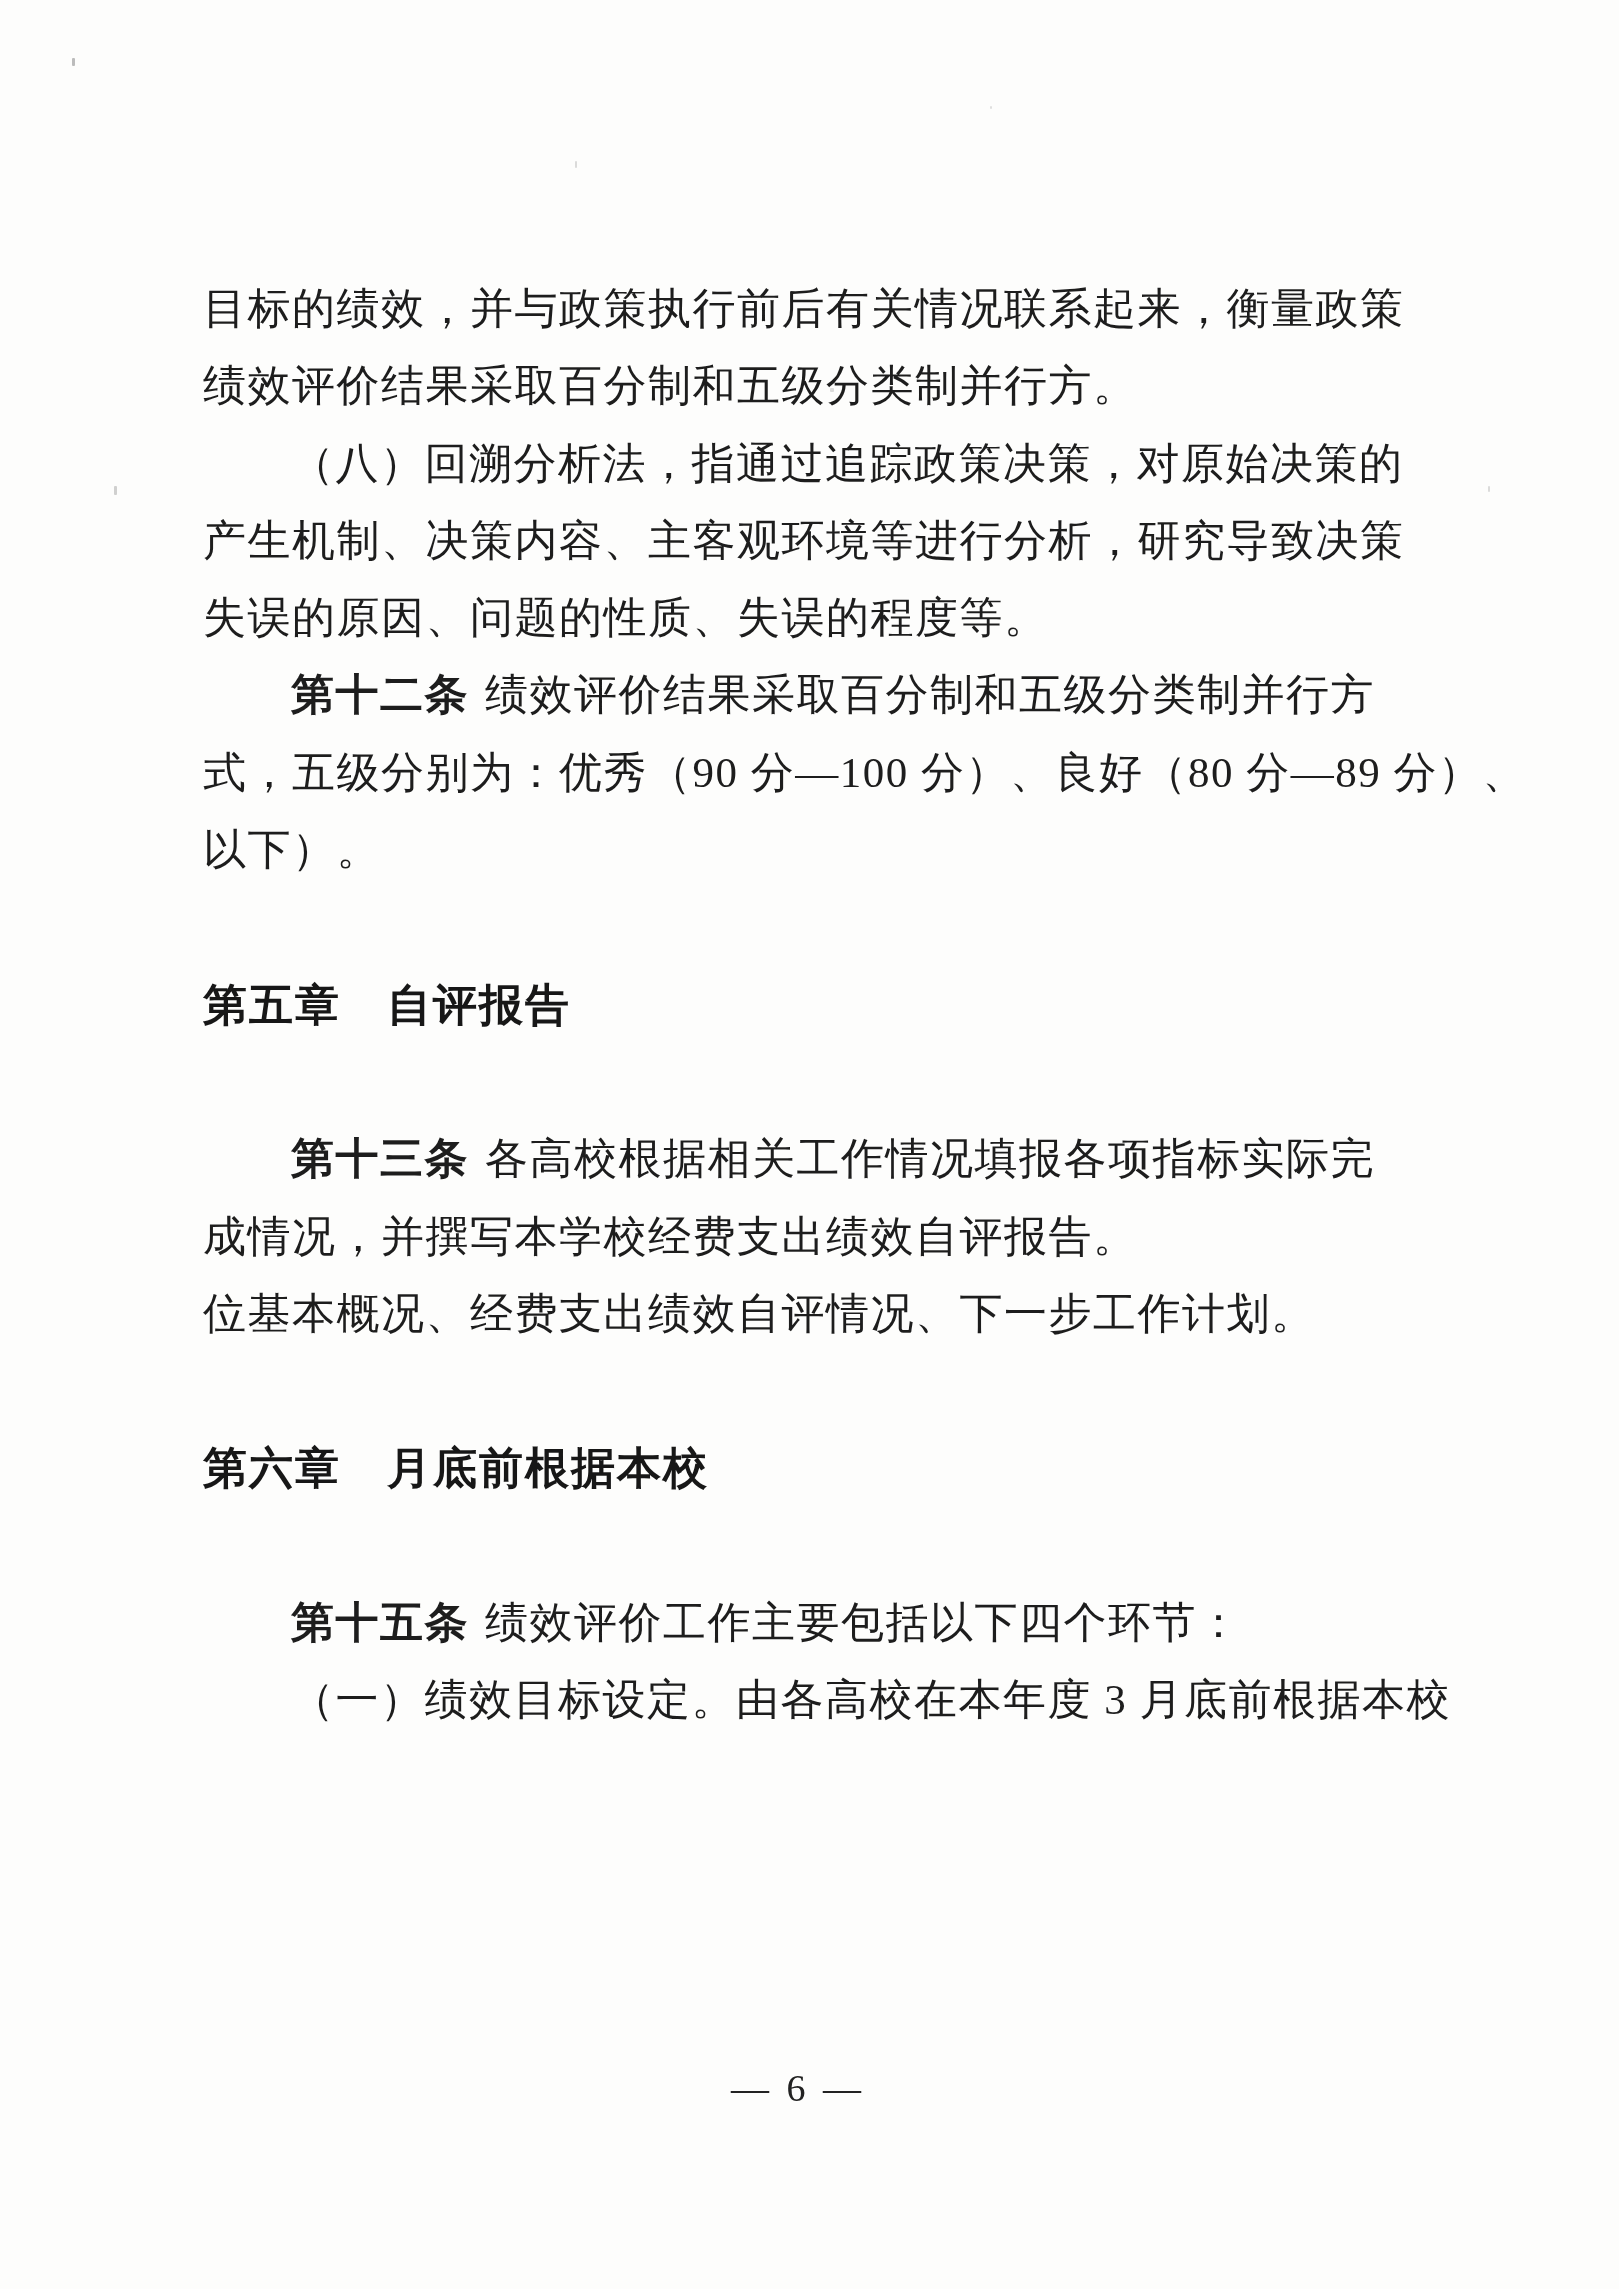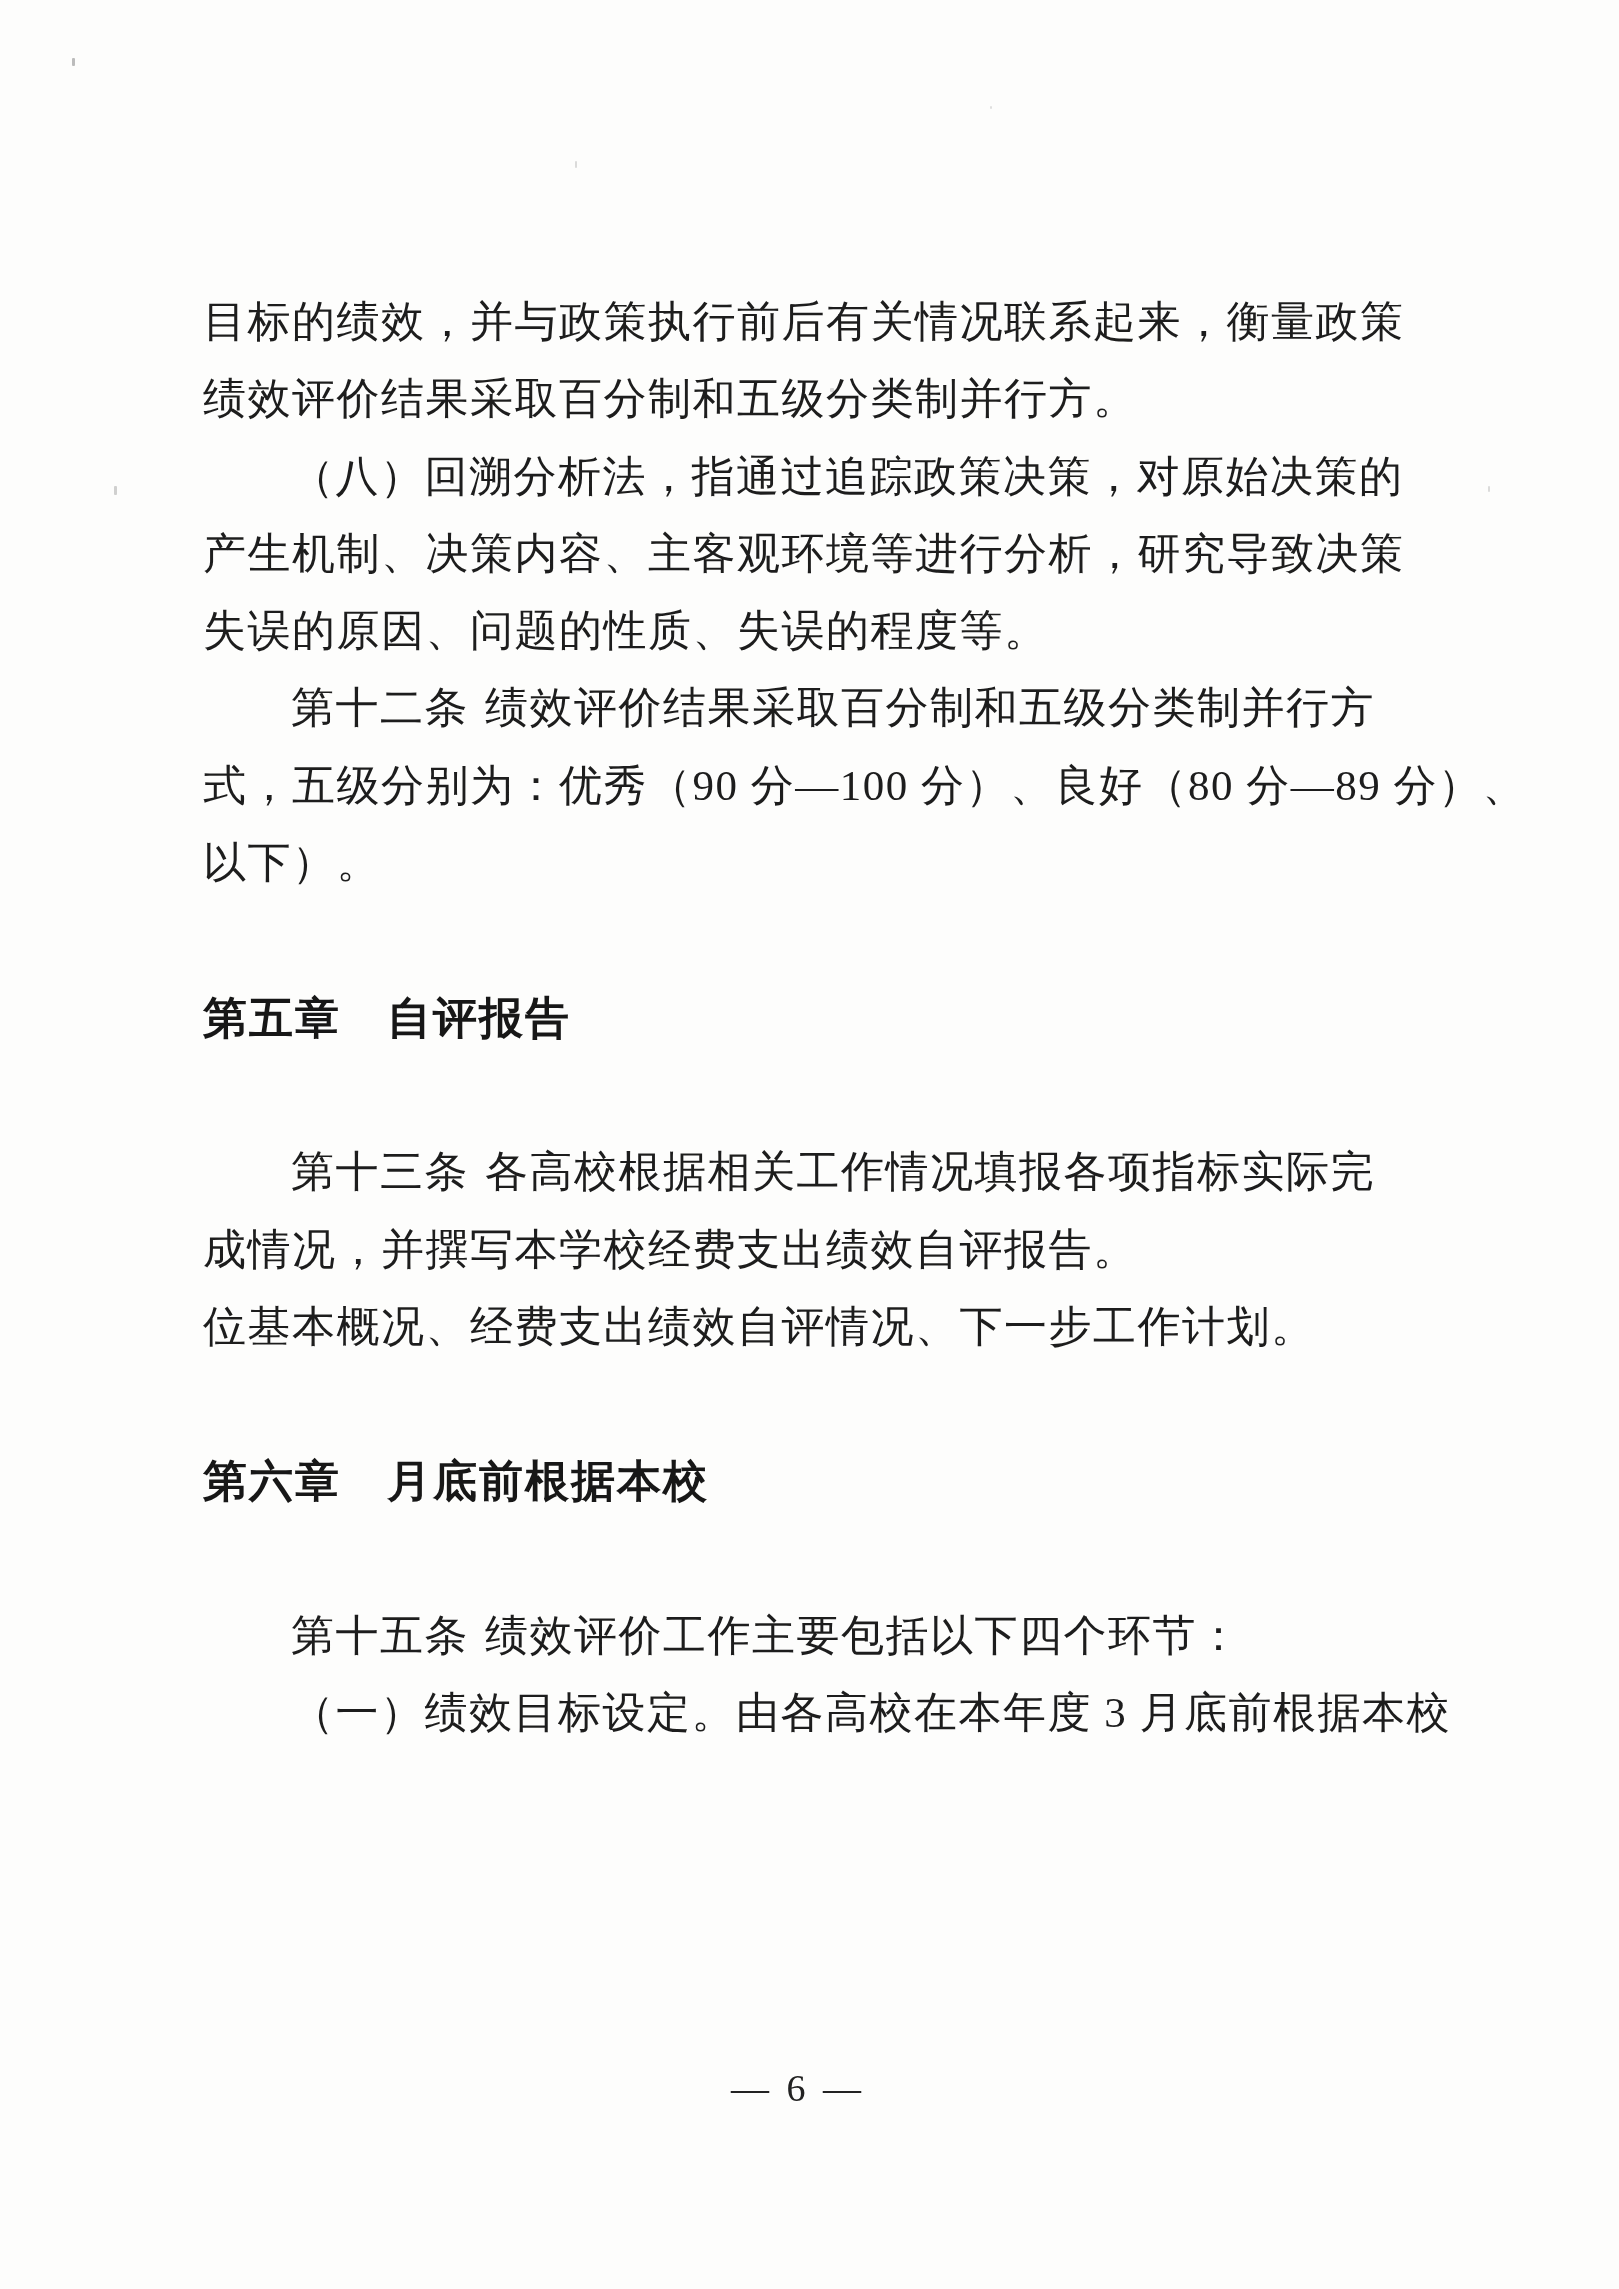--- a/index.html
+++ b/index.html
@@ -14,37 +14,37 @@
     overflow: hidden;
   }
   .scan-page {
     position: absolute;
     inset: 0;
     background: #fdfdfc;
   }
   .doc {
     position: absolute;
     left: 203px;
-    top: 283px;
+    top: 270px;
     width: 1190px;
     color: #1d1d1d;
   }
   .line {
     height: 77.3px;
     line-height: 77.3px;
     font-size: 43px;
     letter-spacing: 1.5px;
     white-space: nowrap;
     font-family: "Liberation Serif", "DejaVu Serif", serif;
   }
   .indent {
     padding-left: 88px;
   }
   .lead {
-    font-weight: 400;
+    font-weight: 700;
     margin-right: 16px;
     font-family: "Liberation Sans", "DejaVu Sans", sans-serif;
   }
   .heading {
     height: 77.3px;
     line-height: 77.3px;
     font-size: 44px;
     text-align: left;
     font-weight: 700;
     letter-spacing: 2px;

